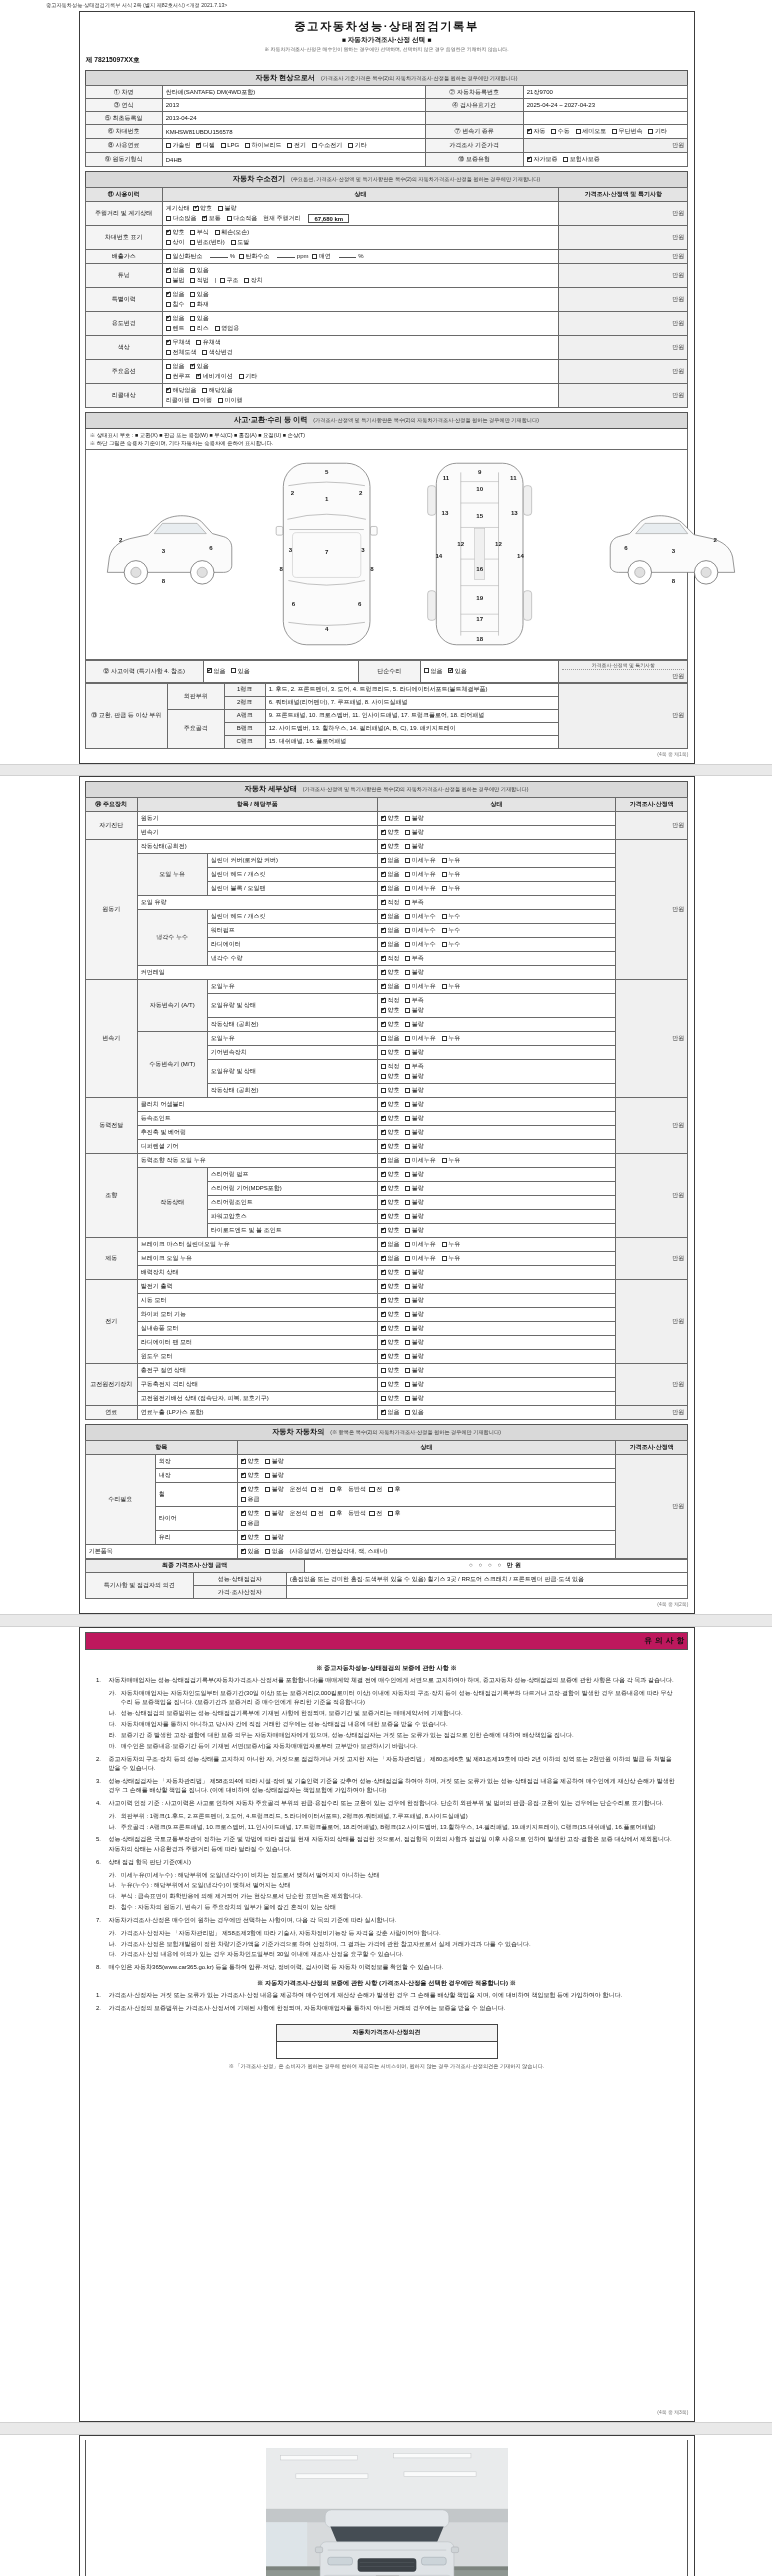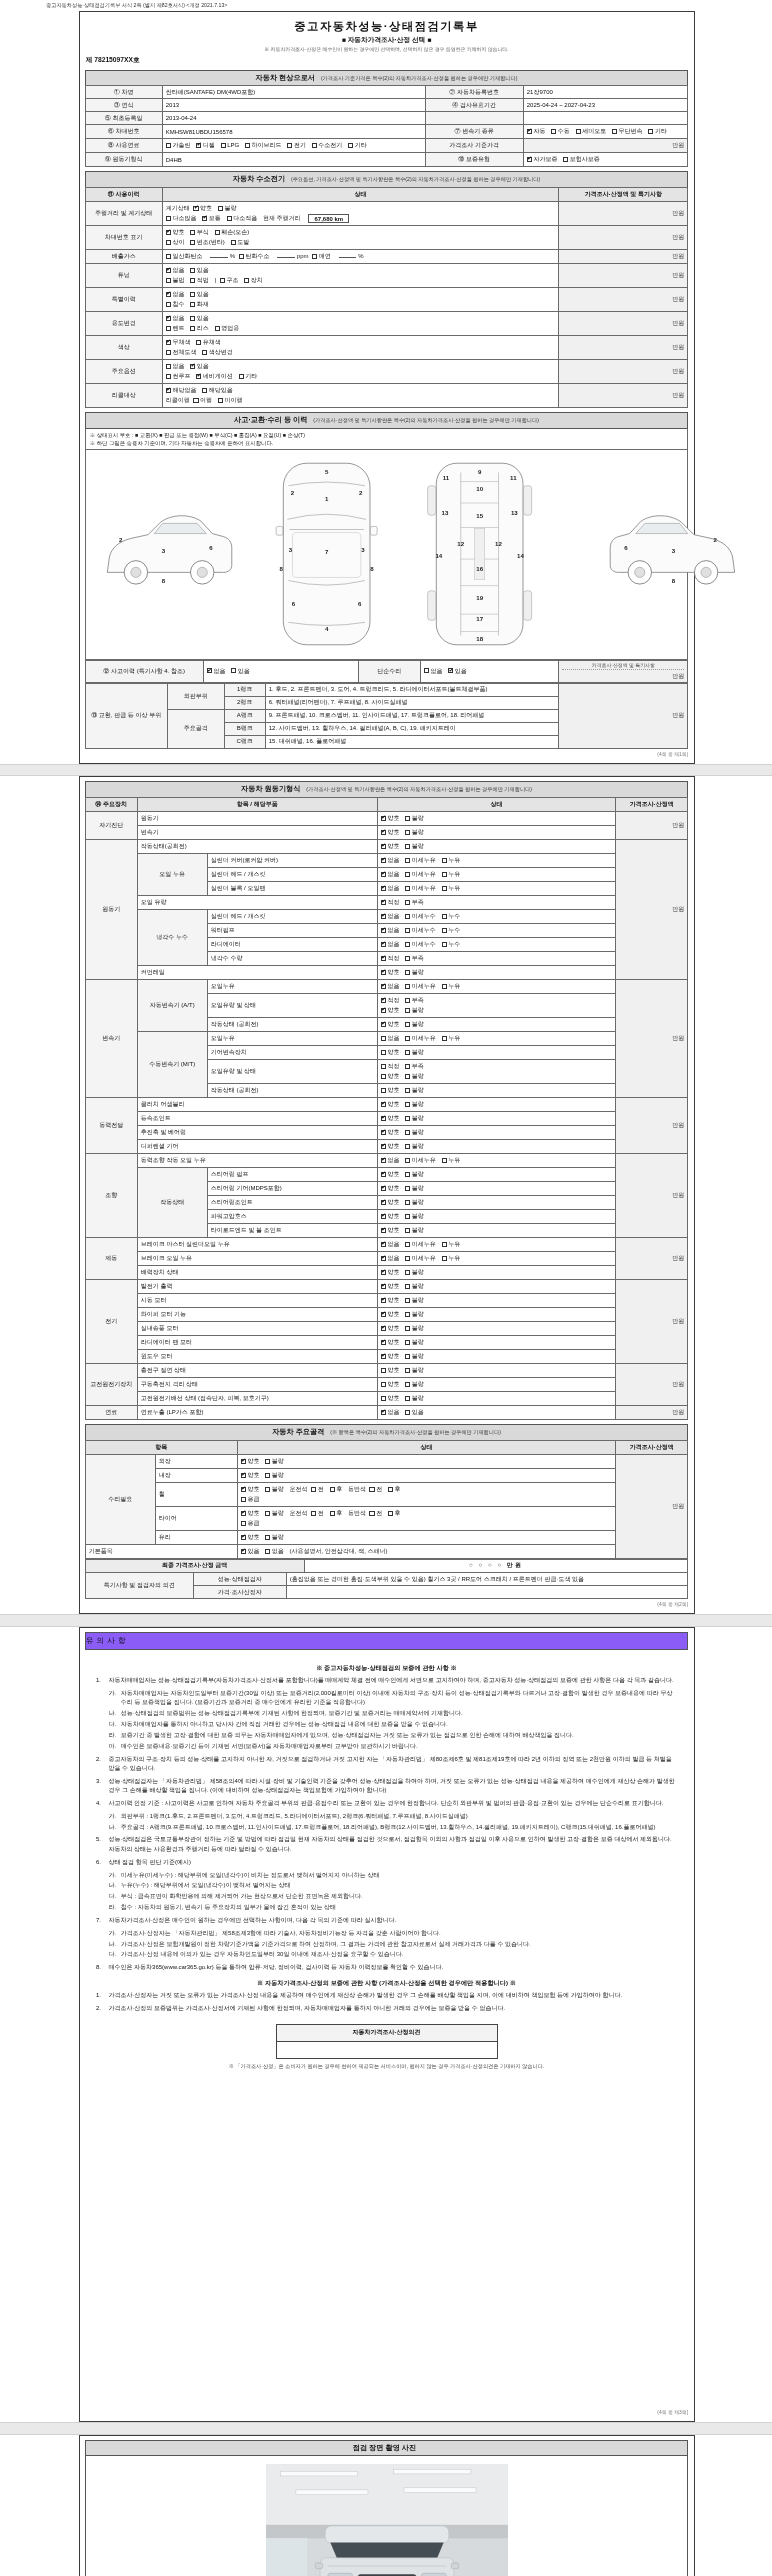--- a/index.html
+++ b/index.html
@@ -31,21 +31,21 @@
   .oline{padding:0.5px 0}
   .tkn{margin-right:3.6px;color:#222}
   .vbox{border:0.5px solid #555;padding:0.5px 5.2px;margin-left:4.1px;background:#fff;font-weight:bold}
   .blank{display:inline-block;width:17.5px;border-bottom:0.5px solid #555;height:5.7px;margin:0 2.1px}
   .legend{font-size:5.4px;color:#222;border:0.5px solid #6a6a6a;border-top:none;padding:2.1px 4.1px;line-height:1.5}
   .diagram-wrap{border:0.5px solid #6a6a6a;border-top:none;padding:2.1px 0;background:#fff}
   .dg-num{font-size:12px;font-weight:bold;fill:#222;text-anchor:middle}
   .final-label{font-weight:bold;text-align:center;background:#ececec}
   .final-value{text-align:center;font-weight:bold;letter-spacing:2.1px}
   .page-mark{text-align:right;font-size:4.9px;color:#777;margin-top:2.1px}
-  .notice-title{border:0.5px solid #555;text-align:left;font-weight:normal;font-size:7.7px;padding:3.1px 0;background:#8b5cf6;letter-spacing:3.1px}
+  .notice-title{border:0.5px solid #555;text-align:right;font-weight:bold;font-size:7.7px;padding:3.1px 0;background:#be185d;letter-spacing:3.1px}
   .notice-body{min-height:757px;padding:7.2px 11.3px 5.2px;font-size:6px;line-height:1.55}
   .n-head{text-align:center;font-weight:bold;margin:5.2px 0 4.1px;font-size:6.2px}
   .n-item{display:flex;gap:3.1px;margin:3.6px 0}
   .n-sub{display:flex;gap:3.1px;margin:1.5px 0 1.5px 12.4px;color:#222}
   .n-no{min-width:9.3px;flex:0 0 auto}
   .n-tx{flex:1 1 auto}
   .opinion-box{width:222px;margin:10.3px auto 3.1px;border:0.5px solid #444}
   .ob-title{text-align:center;font-weight:bold;padding:3.6px 0;border-bottom:0.5px solid #444;background:#f3f3f3}
   .ob-body{height:15.5px}
   .ob-note{text-align:center;font-size:5.2px;color:#444;margin-top:3.1px}
@@ -366,21 +366,21 @@
       </tr>
     </tbody>
       </table>
     <div class="page-mark">(4쪽 중 제1쪽)</div>
   </section>
 
   <div class="gap"></div>
 
   <section class="sheet">
     <div class="band" style="margin-top:0">
-      <b>자동차 원동기형식</b>
+      <b>자동차 세부상태</b>
       <span class="band-note">(가격조사·산정액 및 특기사항란은 복수(2)의 자동차가격조사·산정을 원하는 경우에만 기재합니다)</span>
     </div>
     <table class="grid">
       <colgroup>
           <col style="width:52px">
           <col style="width:70px">
           <col style="width:170px">
           <col>
           <col style="width:72px">
         </colgroup>
@@ -667,21 +667,21 @@
             <td class="itm" colspan="2">연료누출 (LP가스 포함)</td>
             <td>
               <div class="oline"><span class="opt"><span class="cb on"></span>없음</span><span class="opt"><span class="cb"></span>있음</span></div>
             </td>
             <td class="price" rowspan="1">만원</td>
           </tr>
         </tbody>
     </table>
 
     <div class="band">
-      <b>자동차 주요골격</b>
+      <b>자동차 자동차의</b>
       <span class="band-note">(※ 항목은 복수(2)의 자동차가격조사·산정을 원하는 경우에만 기재합니다)</span>
     </div>
     <table class="grid">
       <colgroup>
           <col style="width:70px">
           <col style="width:82px">
           <col>
           <col style="width:72px">
         </colgroup>
       <thead>
@@ -881,23 +881,20 @@
         <div class="ob-body"></div>
       </div>
       <div class="ob-note">※ 「가격조사·산정」은 소비자가 원하는 경우에 한하여 제공되는 서비스이며, 원하지 않는 경우 가격조사·산정의견은 기재하지 않습니다.</div>
     </div>
     <div class="page-mark">(4쪽 중 제3쪽)</div>
   </section>
 
   <div class="gap"></div>
 
   <section class="sheet">
-    <div class="band" style="margin-top:0">
-      <b>점검 장면 촬영 사진</b>
-    </div>
     <div class="photo-area">
 
       <svg width="242" height="165" viewBox="0 0 470 320">
         <rect x="0" y="0" width="470" height="320" fill="#d7dadc"></rect>
         <rect x="0" y="0" width="470" height="118" fill="#e9ebec"></rect>
         <rect x="28" y="14" width="150" height="9" fill="#fafbfb" stroke="#c5c8ca"></rect>
         <rect x="248" y="10" width="150" height="9" fill="#fafbfb" stroke="#c5c8ca"></rect>
         <rect x="58" y="50" width="140" height="9" fill="#fafbfb" stroke="#c5c8ca"></rect>
         <rect x="268" y="46" width="140" height="9" fill="#fafbfb" stroke="#c5c8ca"></rect>
         <rect x="0" y="118" width="470" height="26" fill="#c3c7c9"></rect>

